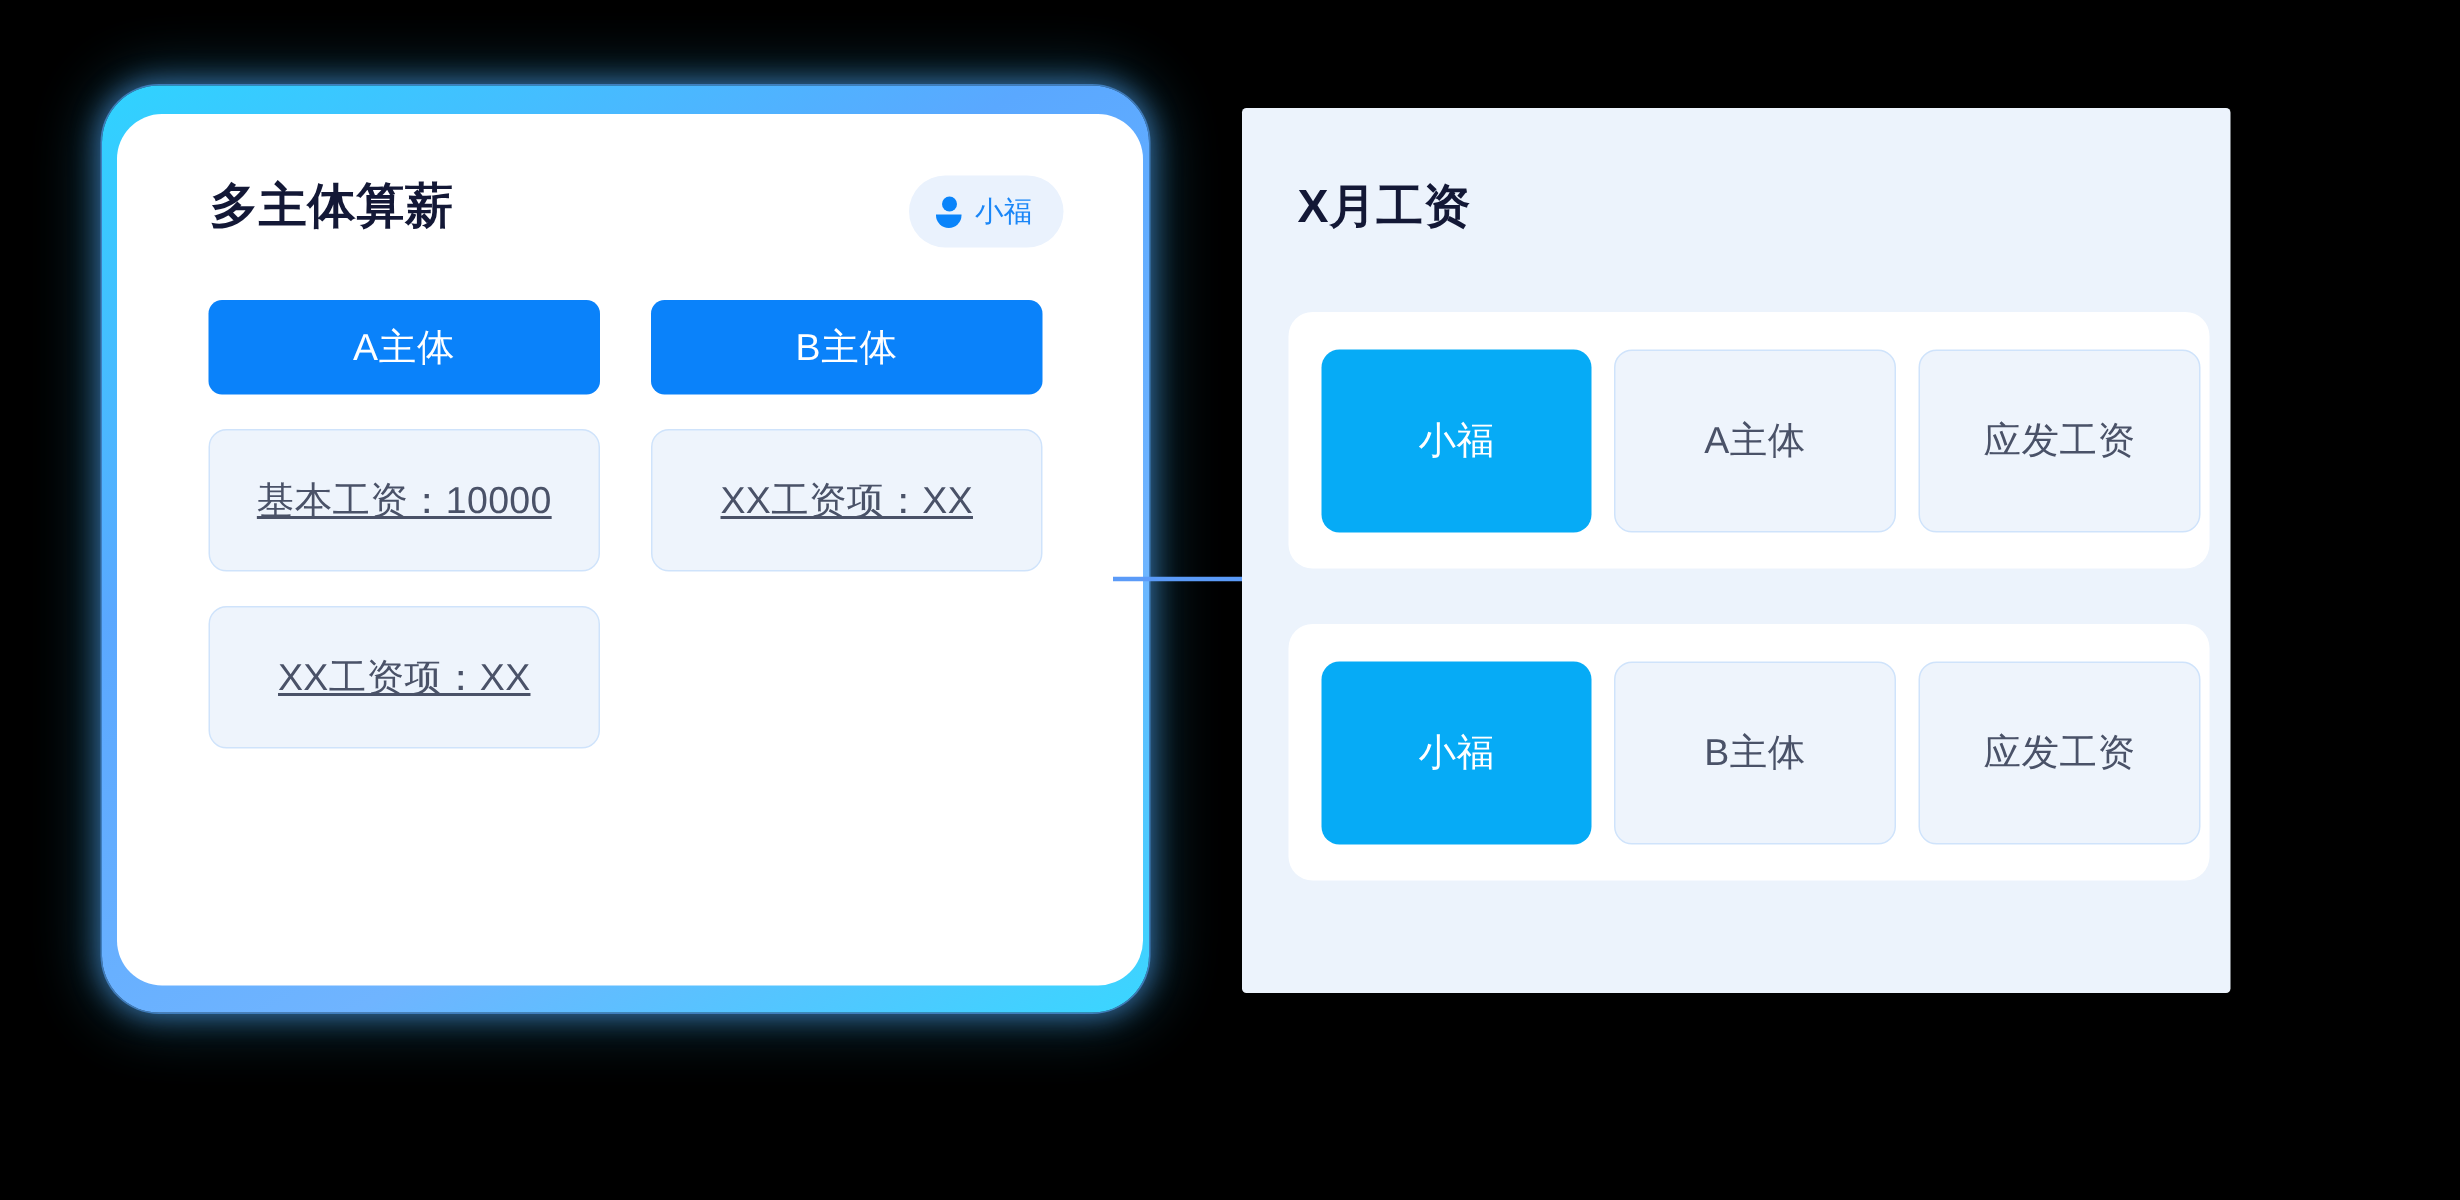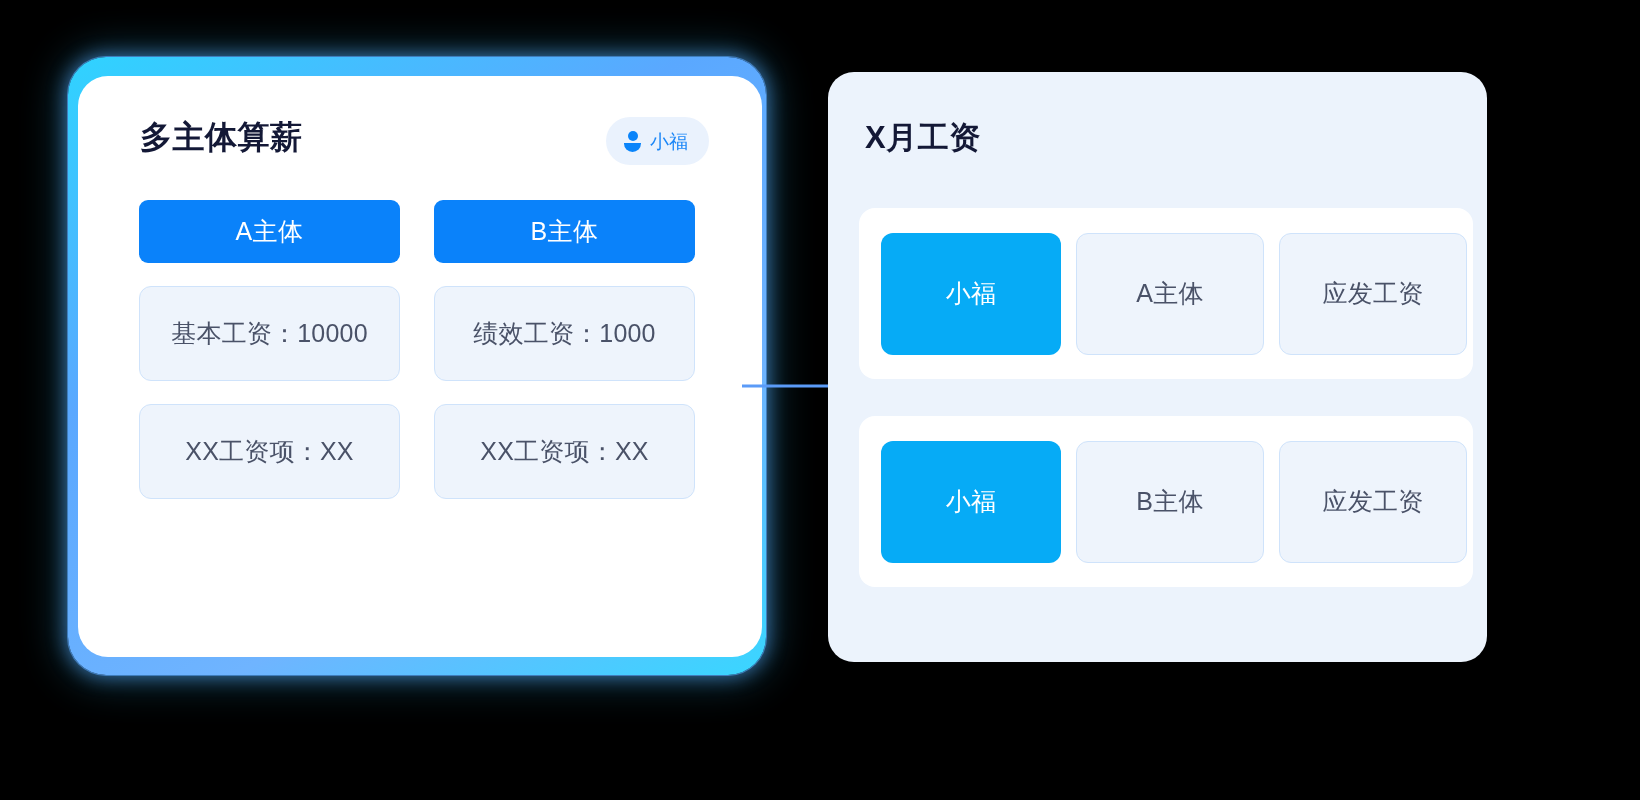--- a/index.html
+++ b/index.html
@@ -131,40 +131,41 @@
     background: #eef4fc;
     border: 1.5px solid #cfe3fb;
     box-sizing: border-box;
     display: flex;
     align-items: center;
     justify-content: center;
     font-size: 25px;
     color: #4a5268;
     white-space: nowrap;
     letter-spacing: 0.2px;
+    text-decoration: underline;
   }
 
   
   .arrow {
     position: absolute;
     left: 742px;
     top: 374px;
     width: 122px;
     height: 24px;
   }
 
   
   .right-panel {
     position: absolute;
     left: 828px;
     top: 72px;
     width: 659px;
     height: 590px;
     background: #ecf3fc;
-    border-radius: 26px;
+    border-radius: 3px;
     box-sizing: border-box;
   }
   .panel-title {
     position: absolute;
     left: 37px;
     top: 45px;
     font-size: 31px;
     font-weight: bold;
     color: #131836;
     letter-spacing: 0.5px;
@@ -234,21 +235,20 @@
     <div class="entity-cols">
 
       <div class="entity-col">
         <div class="entity-btn">A主体</div>
         <div class="pay-item">基本工资：10000</div>
         <div class="pay-item">XX工资项：XX</div>
       </div>
 
       <div class="entity-col">
         <div class="entity-btn">B主体</div>
-        <div class="pay-item">绩效工资：1000</div>
         <div class="pay-item">XX工资项：XX</div>
       </div>
 
     </div>
   </div>
 
   <div class="arrow">
     <svg width="122" height="24" viewBox="0 0 122 24">
       <line x1="0" y1="12" x2="104" y2="12" stroke="#5B9BF8" stroke-width="3"></line>
       <polygon points="102,3 121,12 102,21" fill="#5B9BF8"></polygon>

